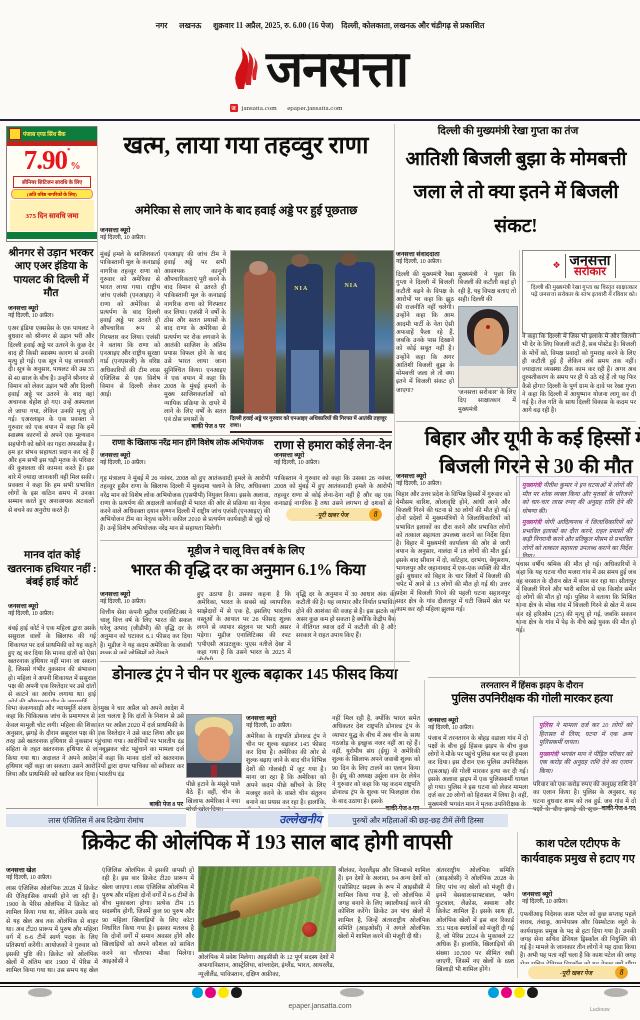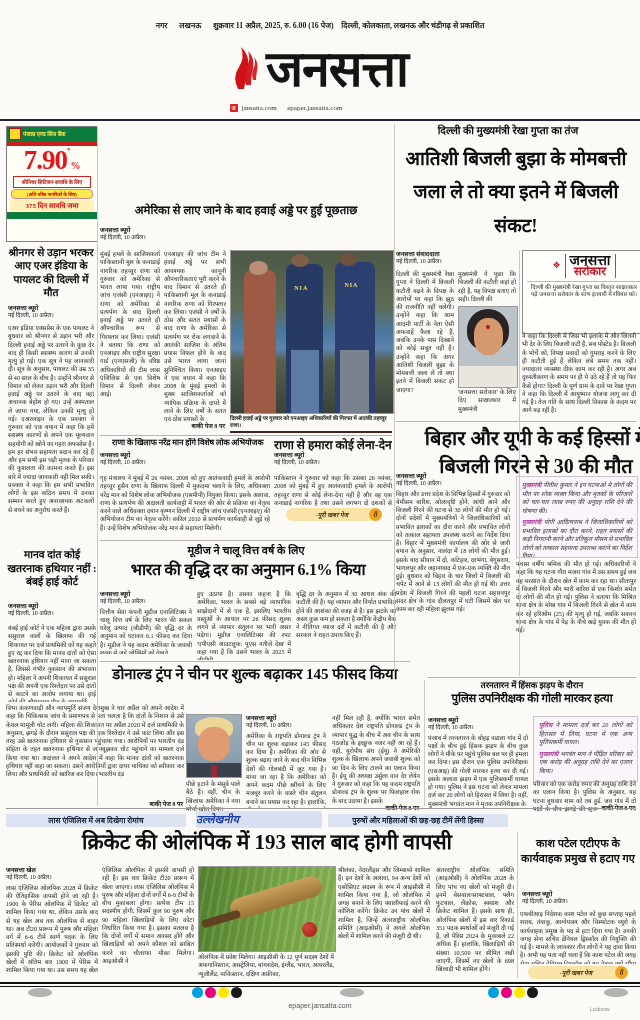--- a/index.html
+++ b/index.html
@@ -4,21 +4,21 @@
 <style>
   html,body{margin:0;padding:0}
   body{width:640px;height:1020px;background:#fbfaf6;font-family:"Liberation Serif",serif;color:#1a1a1a;position:relative;overflow:hidden}
   .abs{position:absolute}
   .ctr{text-align:center}
   .hl{font-weight:bold;color:#0e0e0e;line-height:1.2}
   .bd{font-size:6.2px;line-height:1.33;text-align:justify;color:#222;overflow:hidden}
   .byl{font-weight:bold;font-size:6.4px;line-height:1.25;color:#111}
   .plc{font-size:6px;line-height:1.25;color:#222}
   .jmp{position:absolute;right:1px;bottom:0;font-weight:bold;font-size:6.2px;background:#fbfaf6;padding-left:4px}
-  .kbar{background:#dce3f1;text-align:center;font-weight:bold;font-size:7.6px;line-height:13px;color:#14203a;overflow:hidden;white-space:nowrap}
+  .kbar{background:#dce3f1;text-align:center;font-weight:normal;font-size:7.6px;line-height:13px;color:#14203a;overflow:hidden;white-space:nowrap}
   .vr{position:absolute;width:1px;background:#ccc9c2}
   .hrl{position:absolute;height:1px;background:#b8b5ad}
   .pill{background:#f9e3a6;border-radius:7px;font-size:6.3px;font-weight:bold;font-style:italic;color:#4a3a10;text-align:center;line-height:13px;position:absolute;height:13px}
   .pg{position:absolute;right:-4px;top:0;width:13px;height:13px;border-radius:50%;background:#f0a51f;color:#4c2e00;font-weight:bold;font-size:7.5px;line-height:13px;text-align:center}
   .hbox{position:absolute;background:#faf5fb;border:1px solid #c9c2cf;padding:4px 5px;font-size:6.1px;line-height:1.4;font-style:italic;color:#333;text-align:justify;overflow:hidden}
   .hbox .kw{color:#a83d96;font-weight:bold}
   .hbox .ent{margin-bottom:3px}
   .photo{position:absolute;overflow:hidden;border:1px solid #999}
   .cap{font-size:5.4px;font-weight:bold;line-height:1.3;color:#222}
   
@@ -31,34 +31,34 @@
   .adrow1{height:14px;background:#0c7d3c;display:flex;align-items:center;gap:2px;padding:0 2px}
   .adlogo{width:10px;height:10px;background:#ffd92a;border:1px solid #b31414;flex:0 0 auto}
   .adbank{color:#ffe84a;font-size:5.8px;font-weight:bold;white-space:nowrap;overflow:hidden}
   .adstrip{height:5px;background:#c9201d;margin-bottom:1px}
   .adrate{text-align:center;color:#e8131c;font-weight:bold;line-height:1}
   .adrate .big{font-size:27px;letter-spacing:-1px}
   .adrate .pct{font-size:10px}
   .adrate .st{font-size:7px;vertical-align:top}
   .adl1{margin:2px 6px 1px;border:1px solid #cc2222;color:#b51616;font-size:5.3px;font-weight:bold;text-align:center;padding:1px 0}
   .adl2{margin:1px 4px;background:#ffe94a;border:1px solid #d88;border-radius:4px;color:#c00;font-size:4.8px;font-weight:bold;text-align:center;padding:1px 0}
-  .adl3{margin:1px 3px;background:#fff2b8;color:#cf1016;font-size:7px;font-weight:bold;text-align:center;padding:1px 0}
+  .adl3{margin:1px 3px;background:#fff2b8;color:#cf1016;font-size:7px;font-weight:bold;text-align:center;padding:11px 0}
   .adrow7{height:7px;background:#0c7d3c;margin-top:1px}
   
   .sk{border:1px solid #8d8d8d;background:#fffefb;padding:3px 4px;overflow:hidden}
   .sk-top{display:flex;align-items:center;justify-content:center;gap:4px;margin-bottom:3px}
   .sk-dia{color:#cc1122;font-size:9px;line-height:1}
   .sk-logo{border-left:1px solid #666;border-right:1px solid #666;padding:0 4px;text-align:center}
   .sk-l1{font-size:14px;font-weight:bold;color:#111;line-height:1}
   .sk-l2{font-size:11.5px;font-weight:bold;color:#d01020;line-height:1;margin-top:-2px}
   .sk-tx{font-size:5.8px;line-height:1.35;text-align:center;color:#222;border-top:1px solid #bbb;padding-top:2px}
   
   .fig{position:absolute}
   .nia-tag{position:absolute;color:#f0e060;font-size:6px;font-weight:bold;letter-spacing:1px}
-  .ulabel{position:absolute;background:#d8dfee;color:#1b3fa2;font-weight:bold;font-style:italic;font-size:11px;line-height:17px;text-align:left;border-radius:2px}
+  .ulabel{position:absolute;background:#d8dfee;color:#1b3fa2;font-weight:bold;font-style:italic;font-size:11px;line-height:17px;text-align:right;border-radius:2px}
   .regoval{position:absolute;width:24px;height:9px;background:#b2b2b0;border-radius:50%}
   .dots{position:absolute;display:flex;gap:2px}
   .dot{width:11px;height:11px;border-radius:50%}
   .foot{font-family:"Liberation Sans",sans-serif}
 </style>
 </head>
 <body>
 
 <div class="abs ctr" style="left:0;top:20px;width:640px;font-size:7.8px;font-weight:bold;color:#222">नगर   लखनऊ   शुक्रवार 11 अप्रैल, 2025, रु. 6.00 (16 पेज)   दिल्ली, कोलकाता, लखनऊ और चंडीगढ़ से प्रकाशित</div>
 
@@ -108,20 +108,21 @@
   <div class="plc">नई दिल्ली, 10 अप्रैल।</div>
 </div>
 <div class="abs bd" style="left:8px;top:624px;width:88px;height:78px">बंबई हाई कोर्ट ने एक महिला द्वारा उसके ससुराल वालों के खिलाफ की गई शिकायत पर दर्ज प्राथमिकी को यह कहते हुए रद्द कर दिया कि मानव दांतों को ऐसा खतरनाक हथियार नहीं माना जा सकता है, जिससे गंभीर नुकसान की संभावना हो। महिला ने अपनी शिकायत में ससुराल पक्ष की अपनी एक रिश्तेदार पर उसे दांतों से काटने का आरोप लगाया था। हाई कोर्ट की औरंगाबाद पीठ के न्यायमूर्ति</div>
 <div class="abs" style="left:6px;top:704px;width:178px;height:104px">
   <div class="bd" style="height:104px">विभा कंकणवाड़ी और न्यायमूर्ति संजय देशमुख ने चार अप्रैल को अपने आदेश में कहा कि चिकित्सक जांच के प्रमाणपत्र से पता चलता है कि दांतों के निशान से उसे केवल मामूली चोट लगी। महिला की शिकायत पर अप्रैल 2020 में दर्ज प्राथमिकी के अनुसार, झगड़े के दौरान ससुराल पक्ष की एक रिश्तेदार ने उसे काट लिया और इस तरह उसे खतरनाक हथियार से नुकसान पहुंचाया गया। आरोपियों पर भारतीय दंड संहिता के तहत खतरनाक हथियार से जानबूझकर चोट पहुंचाने का मामला दर्ज किया गया था। अदालत ने अपने आदेश में कहा कि मानव दांतों को खतरनाक हथियार नहीं कहा जा सकता। उसने आरोपियों द्वारा दायर याचिका को स्वीकार कर लिया और प्राथमिकी को खारिज कर दिया। भारतीय दंड</div>
   <div class="jmp">बाकी पेज 8 पर</div>
 </div>
 <div class="abs kbar" style="left:6px;top:814px;width:180px;height:13px">लास एंजिलिस में अब दिखेगा रोमांच</div>
 
 <div class="abs hl ctr" style="left:100px;top:128px;width:292px;font-size:24px;line-height:1.45">
+  <div>खत्म, लाया गया तहव्वुर राणा</div>
 </div>
 <div class="abs hl ctr" style="left:100px;top:204px;width:292px;font-size:11.5px">अमेरिका से लाए जाने के बाद हवाई अड्डे पर हुई पूछताछ</div>
 <div class="abs" style="left:100px;top:226px;width:90px">
   <div class="byl">जनसत्ता ब्यूरो</div>
   <div class="plc">नई दिल्ली, 10 अप्रैल।</div>
 </div>
 <div class="abs bd" style="left:100px;top:250px;width:60px;height:180px">मुंबई हमले के साजिशकर्ता पाकिस्तानी मूल के कनाडाई नागरिक तहव्वुर राणा को गुरुवार को अमेरिका से भारत लाया गया। राष्ट्रीय जांच एजंसी (एनआइए) ने राणा को अमेरिका से प्रत्यर्पण के बाद दिल्ली हवाई अड्डे पर उतरते ही औपचारिक रूप से गिरफ्तार कर लिया। एजंसी ने बताया कि राणा को एनआइए और राष्ट्रीय सुरक्षा गार्ड (एनएसजी) के वरिष्ठ अधिकारियों की टीम लास एंजिलिस से एक विशेष विमान से दिल्ली लेकर आई।</div>
 <div class="abs" style="left:164px;top:250px;width:62px;height:180px">
   <div class="bd" style="height:180px">एनआइए की जांच टीम ने हवाई अड्डे पर सभी आवश्यक कानूनी औपचारिकताएं पूरी करने के बाद विमान से उतरते ही पाकिस्तानी मूल के कनाडाई नागरिक राणा को गिरफ्तार कर लिया। एजंसी ने वर्षों के ठोस और सतत प्रयासों के बाद राणा के अमेरिका से प्रत्यर्पण पर रोक लगवाने के आतंकी साजिश के अंतिम प्रयास विफल होने के बाद उसे भारत लाया जाना सुनिश्चित किया। एनआइए ने एक बयान में कहा कि 2008 के मुंबई हमलों के मुख्य साजिशकर्ताओं को न्यायिक प्रक्रिया के दायरे में लाने के लिए वर्षों के सतत एवं ठोस प्रयासों के</div>
   <div class="jmp">बाकी पेज 8 पर</div>

